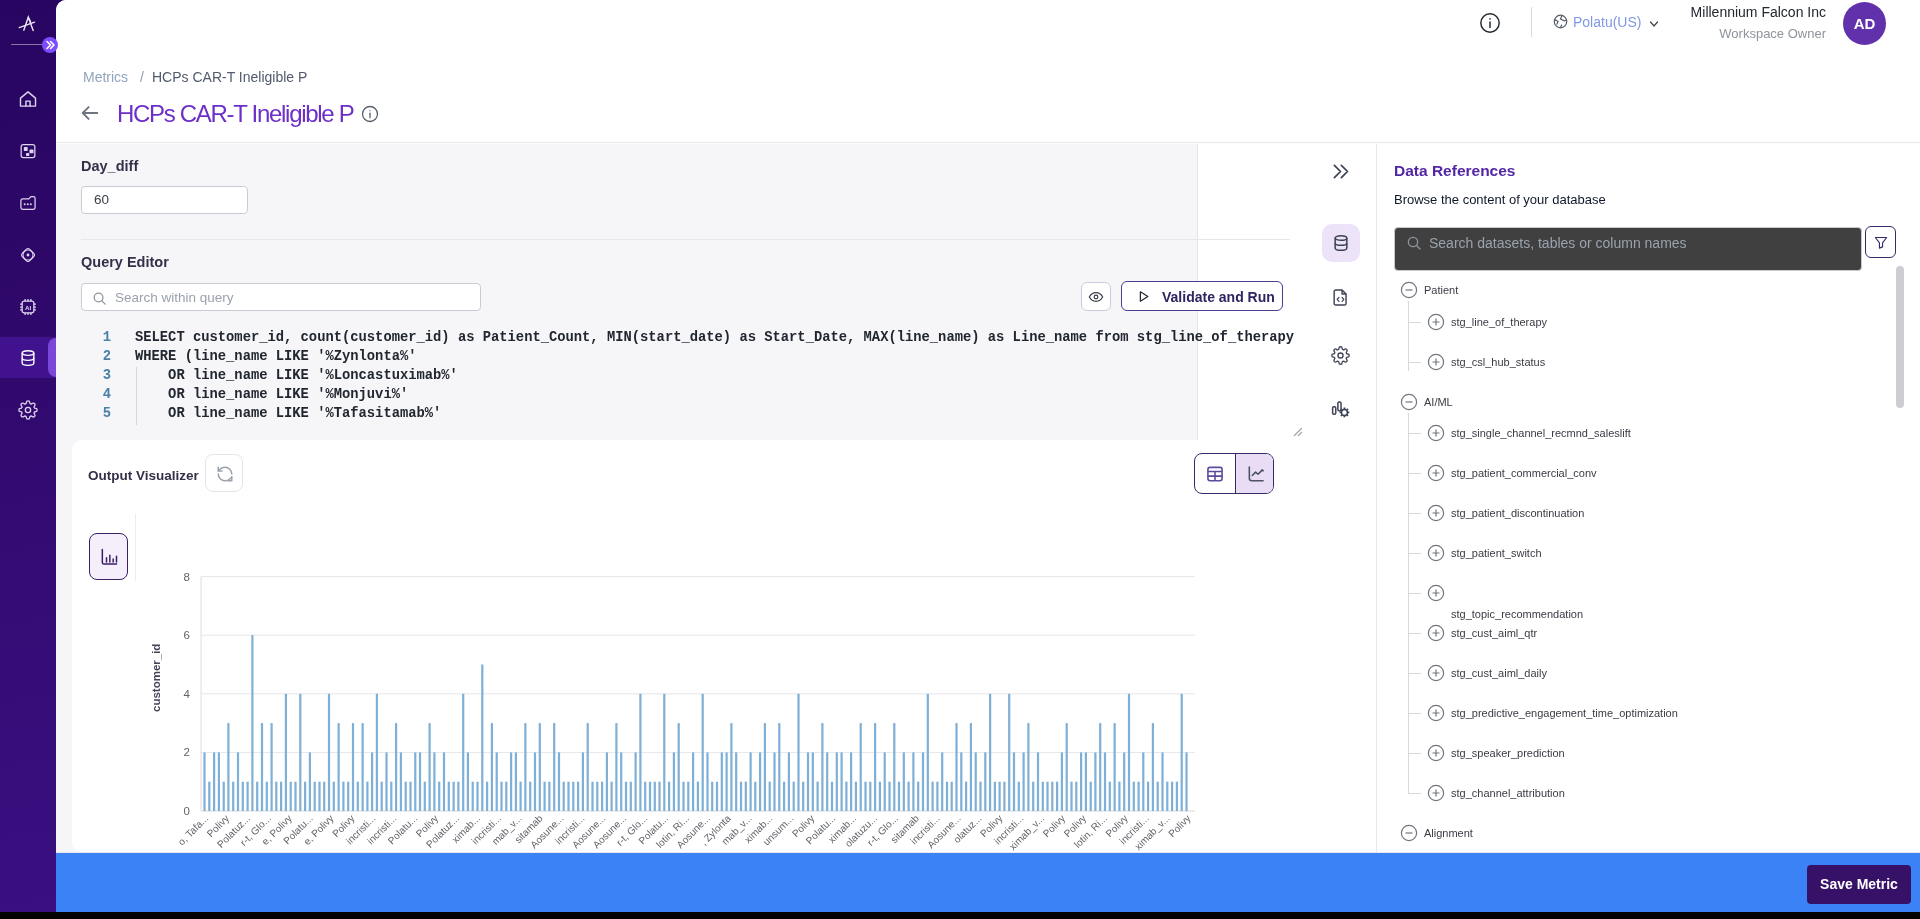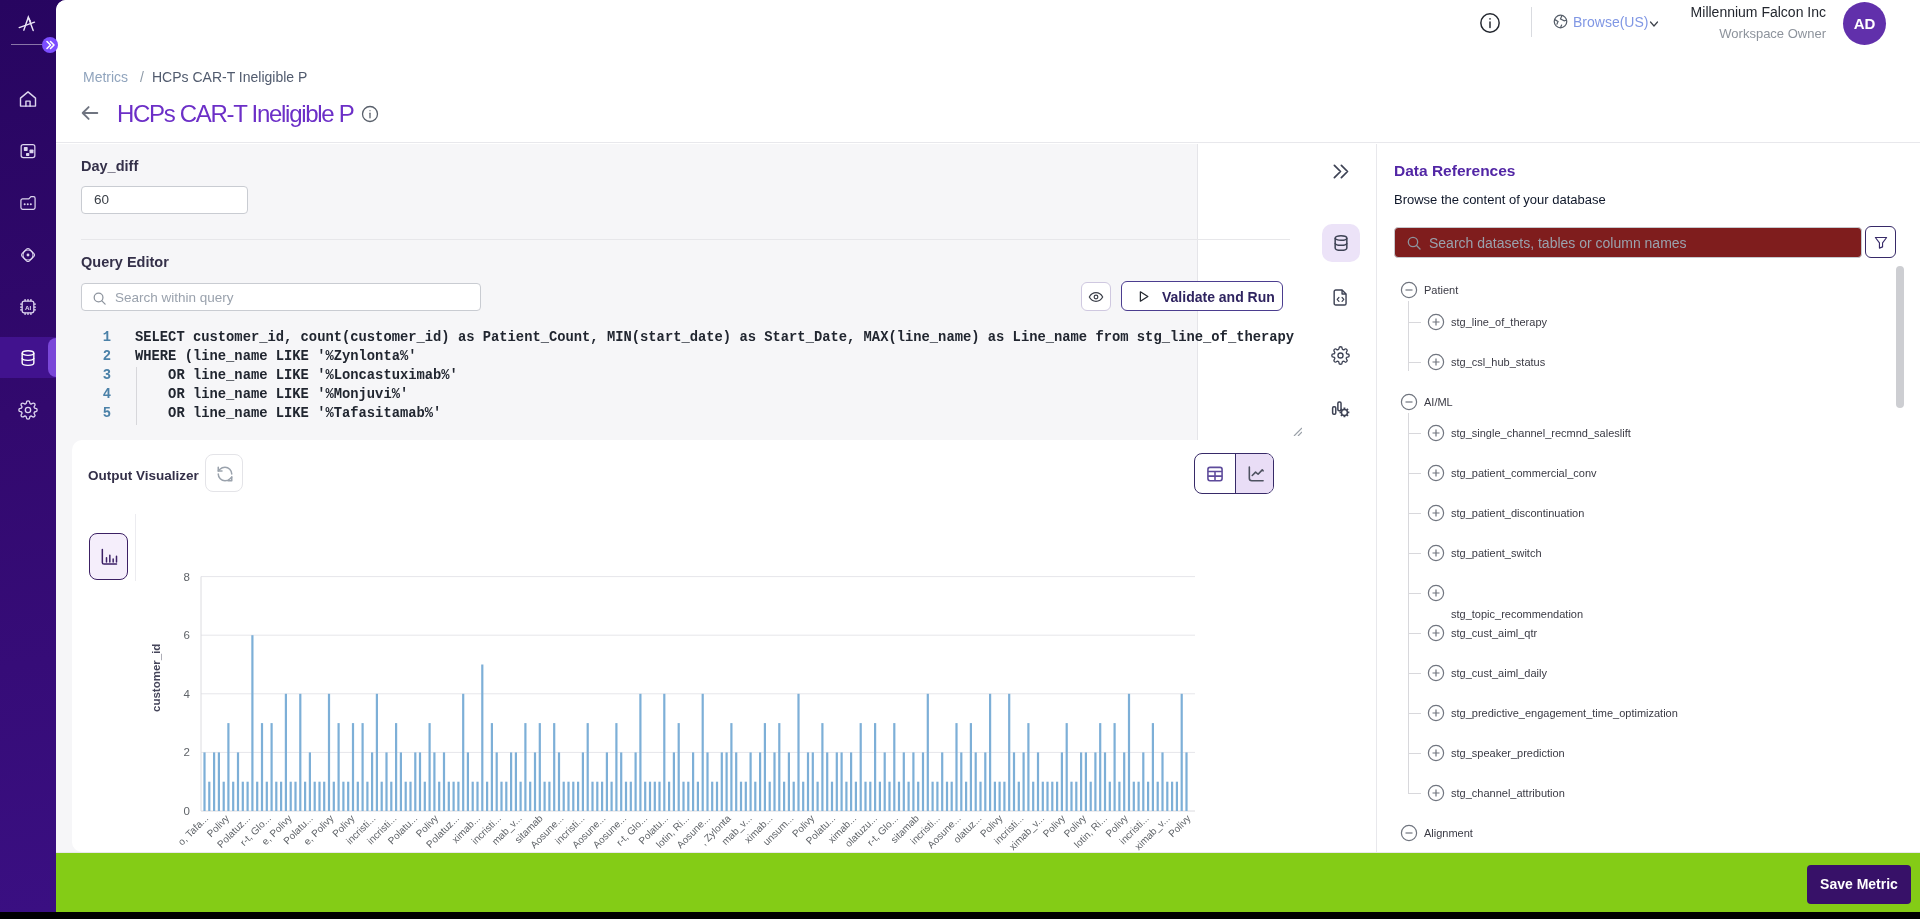--- a/index.html
+++ b/index.html
@@ -130,21 +130,21 @@
   <svg id="hdr-info" viewBox="0 0 24 24" fill="none" stroke="currentColor" stroke-width="1.6">
           <circle cx="12" cy="12" r="10"></circle>
           <path d="M12 11v6" stroke-linecap="round"></path>
           <circle cx="12" cy="7.5" r="0.9" fill="currentColor" stroke="none"></circle>
         </svg>
   <div id="hdr-div"></div>
   <svg id="globe" viewBox="0 0 24 24" fill="none" stroke="currentColor" stroke-width="2">
           <circle cx="12" cy="12" r="10"></circle>
           <path d="M3 9 l5 3 -2 5 M14 3 l-2 5 6 3 3-1 M12 22 l2-5"></path>
         </svg>
-  <span id="lang">Browse(US)</span>
+  <span id="lang">Polatu(US)</span>
   <svg id="lang-chev" viewBox="0 0 24 24" fill="none" stroke="currentColor" stroke-width="2.4" stroke-linecap="round">
           <path d="M5 8 l7 8 7-8"></path>
         </svg>
   <div id="org">Millennium Falcon Inc</div>
   <div id="role">Workspace Owner</div>
   <div id="avatar">AD</div>
 </div>
 
 <div id="main">
   <div class="seclabel" id="lbl-day">Day_diff</div>
@@ -631,23 +631,23 @@
         <div id="savebtn">Save Metric</div>
       </div>
 
 </div>
 
 <style>
 #rtoolbar{position:absolute;left:1251px;top:144px;width:70px;height:708px;background:#fff;border-right:1px solid #e8e8ec}
 #rpanel{position:absolute;left:1321px;top:144px;width:543px;height:708px;background:#fff;overflow:hidden}
 #dr-title{position:absolute;left:17px;top:18px;font-size:15.5px;font-weight:bold;color:#5226a5}
 #dr-sub{position:absolute;left:17px;top:48px;font-size:13px;color:#0f172a}
-#dr-search{position:absolute;left:17px;top:83px;width:468px;height:31px;border:1px solid #c6c9ce;border-radius:4px;background:#7f1d1d}
+#dr-search{position:absolute;left:17px;top:83px;width:468px;height:44px;border:1px solid #c6c9ce;border-radius:4px;background:#404040}
 #dr-search span{position:absolute;left:34px;top:7px;font-size:14px;color:#9aa2ad}
 #dr-filter{position:absolute;left:488px;top:82px;width:31px;height:32px;border:1.5px solid #372a68;border-radius:6px;background:#fff}
 .trow{font-size:11px;color:#3a3a44;line-height:18px}
 .vline{position:absolute;width:1px;background:#d8d8dc}
 .hline{position:absolute;width:13px;height:1px;background:#d8d8dc}
 #scrollthumb{position:absolute;left:519px;top:122px;width:8px;height:142px;border-radius:4px;background:#cdced2}
-#footer{position:absolute;left:0;top:852px;width:1864px;height:60px;background:#84cc16;border-top:1px solid #e8e8ec}
+#footer{position:absolute;left:0;top:852px;width:1864px;height:60px;background:#3b82f6;border-top:1px solid #e8e8ec}
 #savebtn{position:absolute;left:1751px;top:12px;width:104px;height:39px;background:#371168;border-radius:4px;color:#fff;font-size:14px;font-weight:bold;text-align:center;line-height:39px}
 </style>
 
 </div>
 </body></html>

